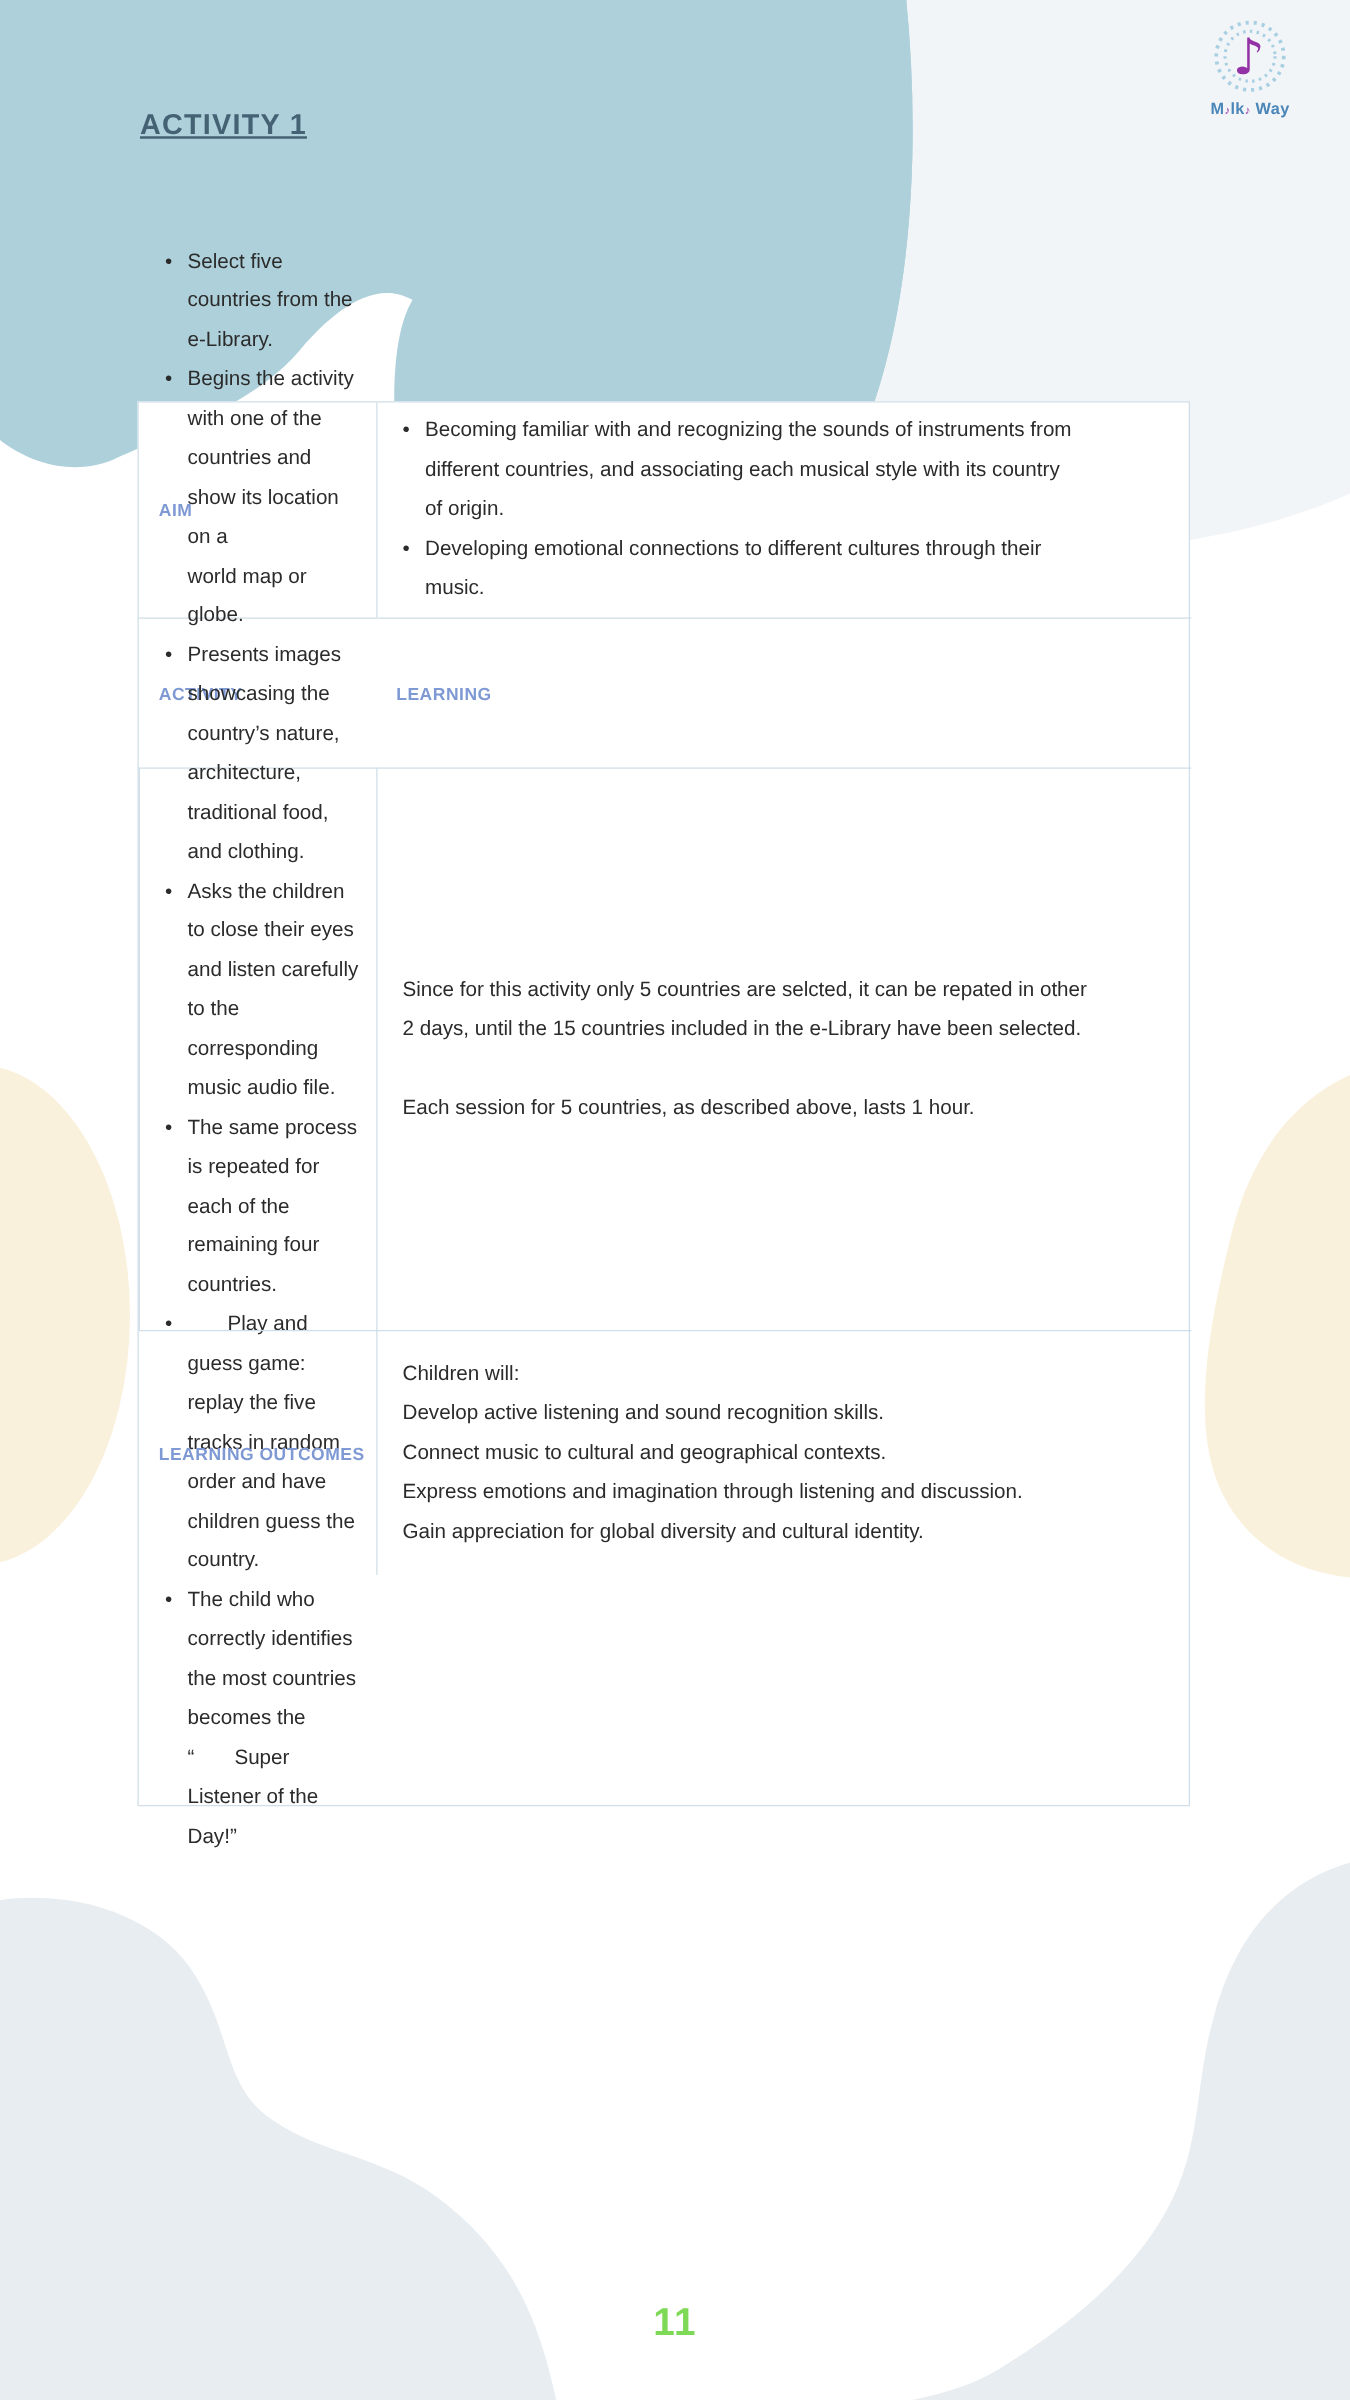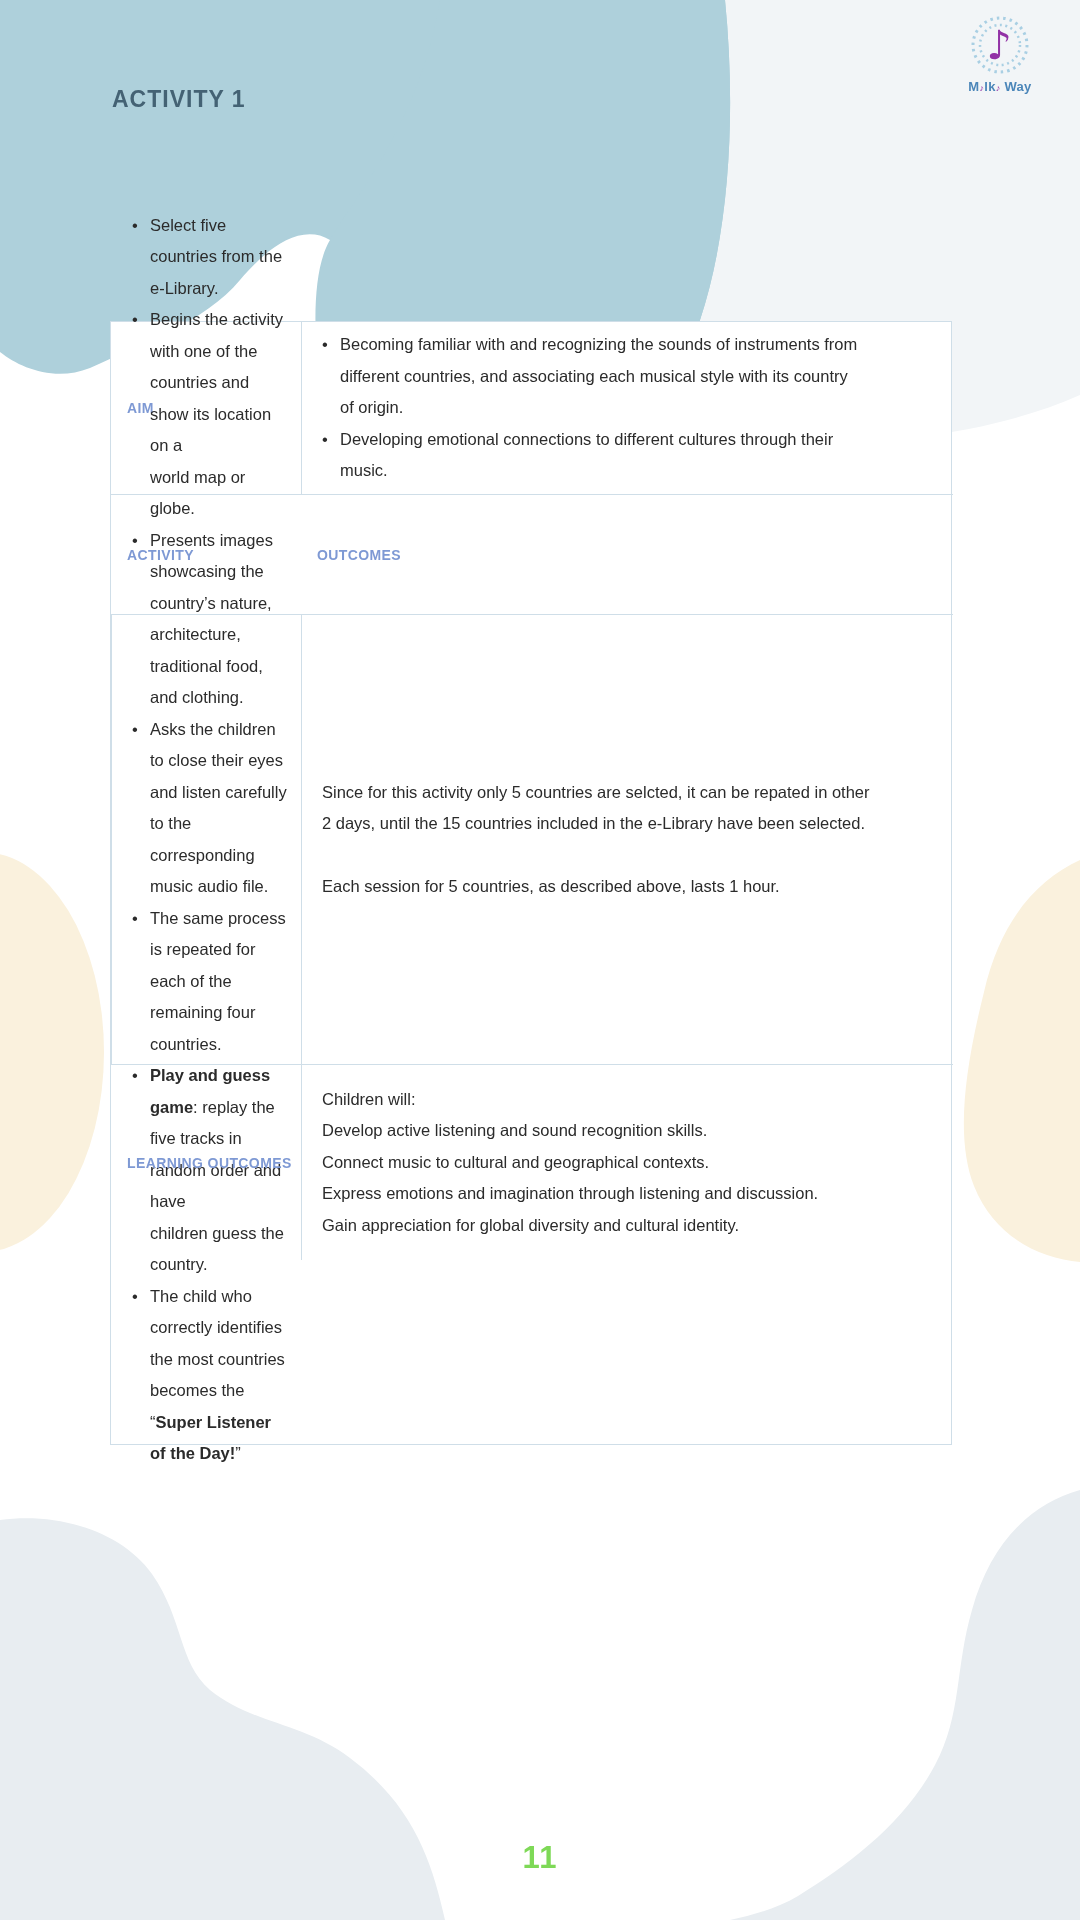--- a/index.html
+++ b/index.html
@@ -10,21 +10,21 @@
     --green:#7ed957;
   }
   html,body{margin:0;padding:0;}
   body{
     width:1080px;height:1920px;position:relative;overflow:hidden;background:#ffffff;
     font-family:"Liberation Sans", sans-serif;
   }
   .bg{position:absolute;inset:0;width:1080px;height:1920px;z-index:0;}
   
   .header{position:absolute;left:112px;top:86px;z-index:2;}
-  .activity-label{font-size:23px;font-weight:bold;color:var(--slate);letter-spacing:1px;line-height:26px;}
+  .activity-label{font-size:23px;font-weight:bold;color:var(--slate);letter-spacing:1px;line-height:26px;text-decoration:underline;}
   .page-title{font-size:27px;font-weight:bold;color:#131313;letter-spacing:.3px;line-height:30px;margin-top:3px;}
   
   .logo{position:absolute;left:956px;top:12px;width:88px;text-align:center;z-index:2;}
   .logo-mark{display:block;margin:0 auto;}
   .logo-text{font-size:13px;font-weight:bold;color:#4b86b9;letter-spacing:.3px;margin-top:1px;white-space:nowrap;}
   .logo-text .note{color:#9232a6;font-size:9px;}
   
   .tbl{
     position:absolute;left:110px;top:321px;width:842px;z-index:1;
     display:grid;grid-template-columns:190px 652px;
@@ -41,21 +41,21 @@
     border-left:1px solid var(--bd);
     display:flex;flex-direction:column;justify-content:center;
     padding:0 10px 0 20px;font-size:16.5px;line-height:31.5px;color:var(--body-ink);
   }
   .bullet{display:flex;}
   .dot{width:18px;flex:none;}
   .btxt{min-width:0;}
   .para{margin:0;}
   .para + .para{margin-top:31px;}
   .lines.narrow{max-width:585px;}
-  b{font-weight:bold;}
+  b{font-weight:normal;margin-left:32px;}
   
   .page-number{
     position:absolute;left:0;top:1840px;width:100%;text-align:center;z-index:2;
     font-size:31px;font-weight:bold;color:var(--green);letter-spacing:1px;
   }
 </style>
 </head>
 <body>
 
 <svg class="bg" viewBox="0 0 1080 1920" aria-hidden="true">
@@ -96,21 +96,21 @@
       <div class="bullet">
         <span class="dot">•</span>
         <div class="btxt">Becoming familiar with and recognizing the sounds of instruments from<br>different countries, and associating each musical style with its country<br>of origin.</div>
       </div>
       <div class="bullet">
         <span class="dot">•</span>
         <div class="btxt">Developing emotional connections to different cultures through their<br>music.</div>
       </div>
     </div>
     <div class="lbl">ACTIVITY</div>
-    <div class="lbl">OUTCOMES</div>
+    <div class="lbl">LEARNING</div>
     <div class="cnt">
       <div class="bullet">
         <span class="dot">•</span>
         <div class="btxt">Select five countries from the e-Library.</div>
       </div>
       <div class="bullet">
         <span class="dot">•</span>
         <div class="btxt">Begins the activity with one of the countries and show its location on a<br>world map or globe.</div>
       </div>
       <div class="bullet">

